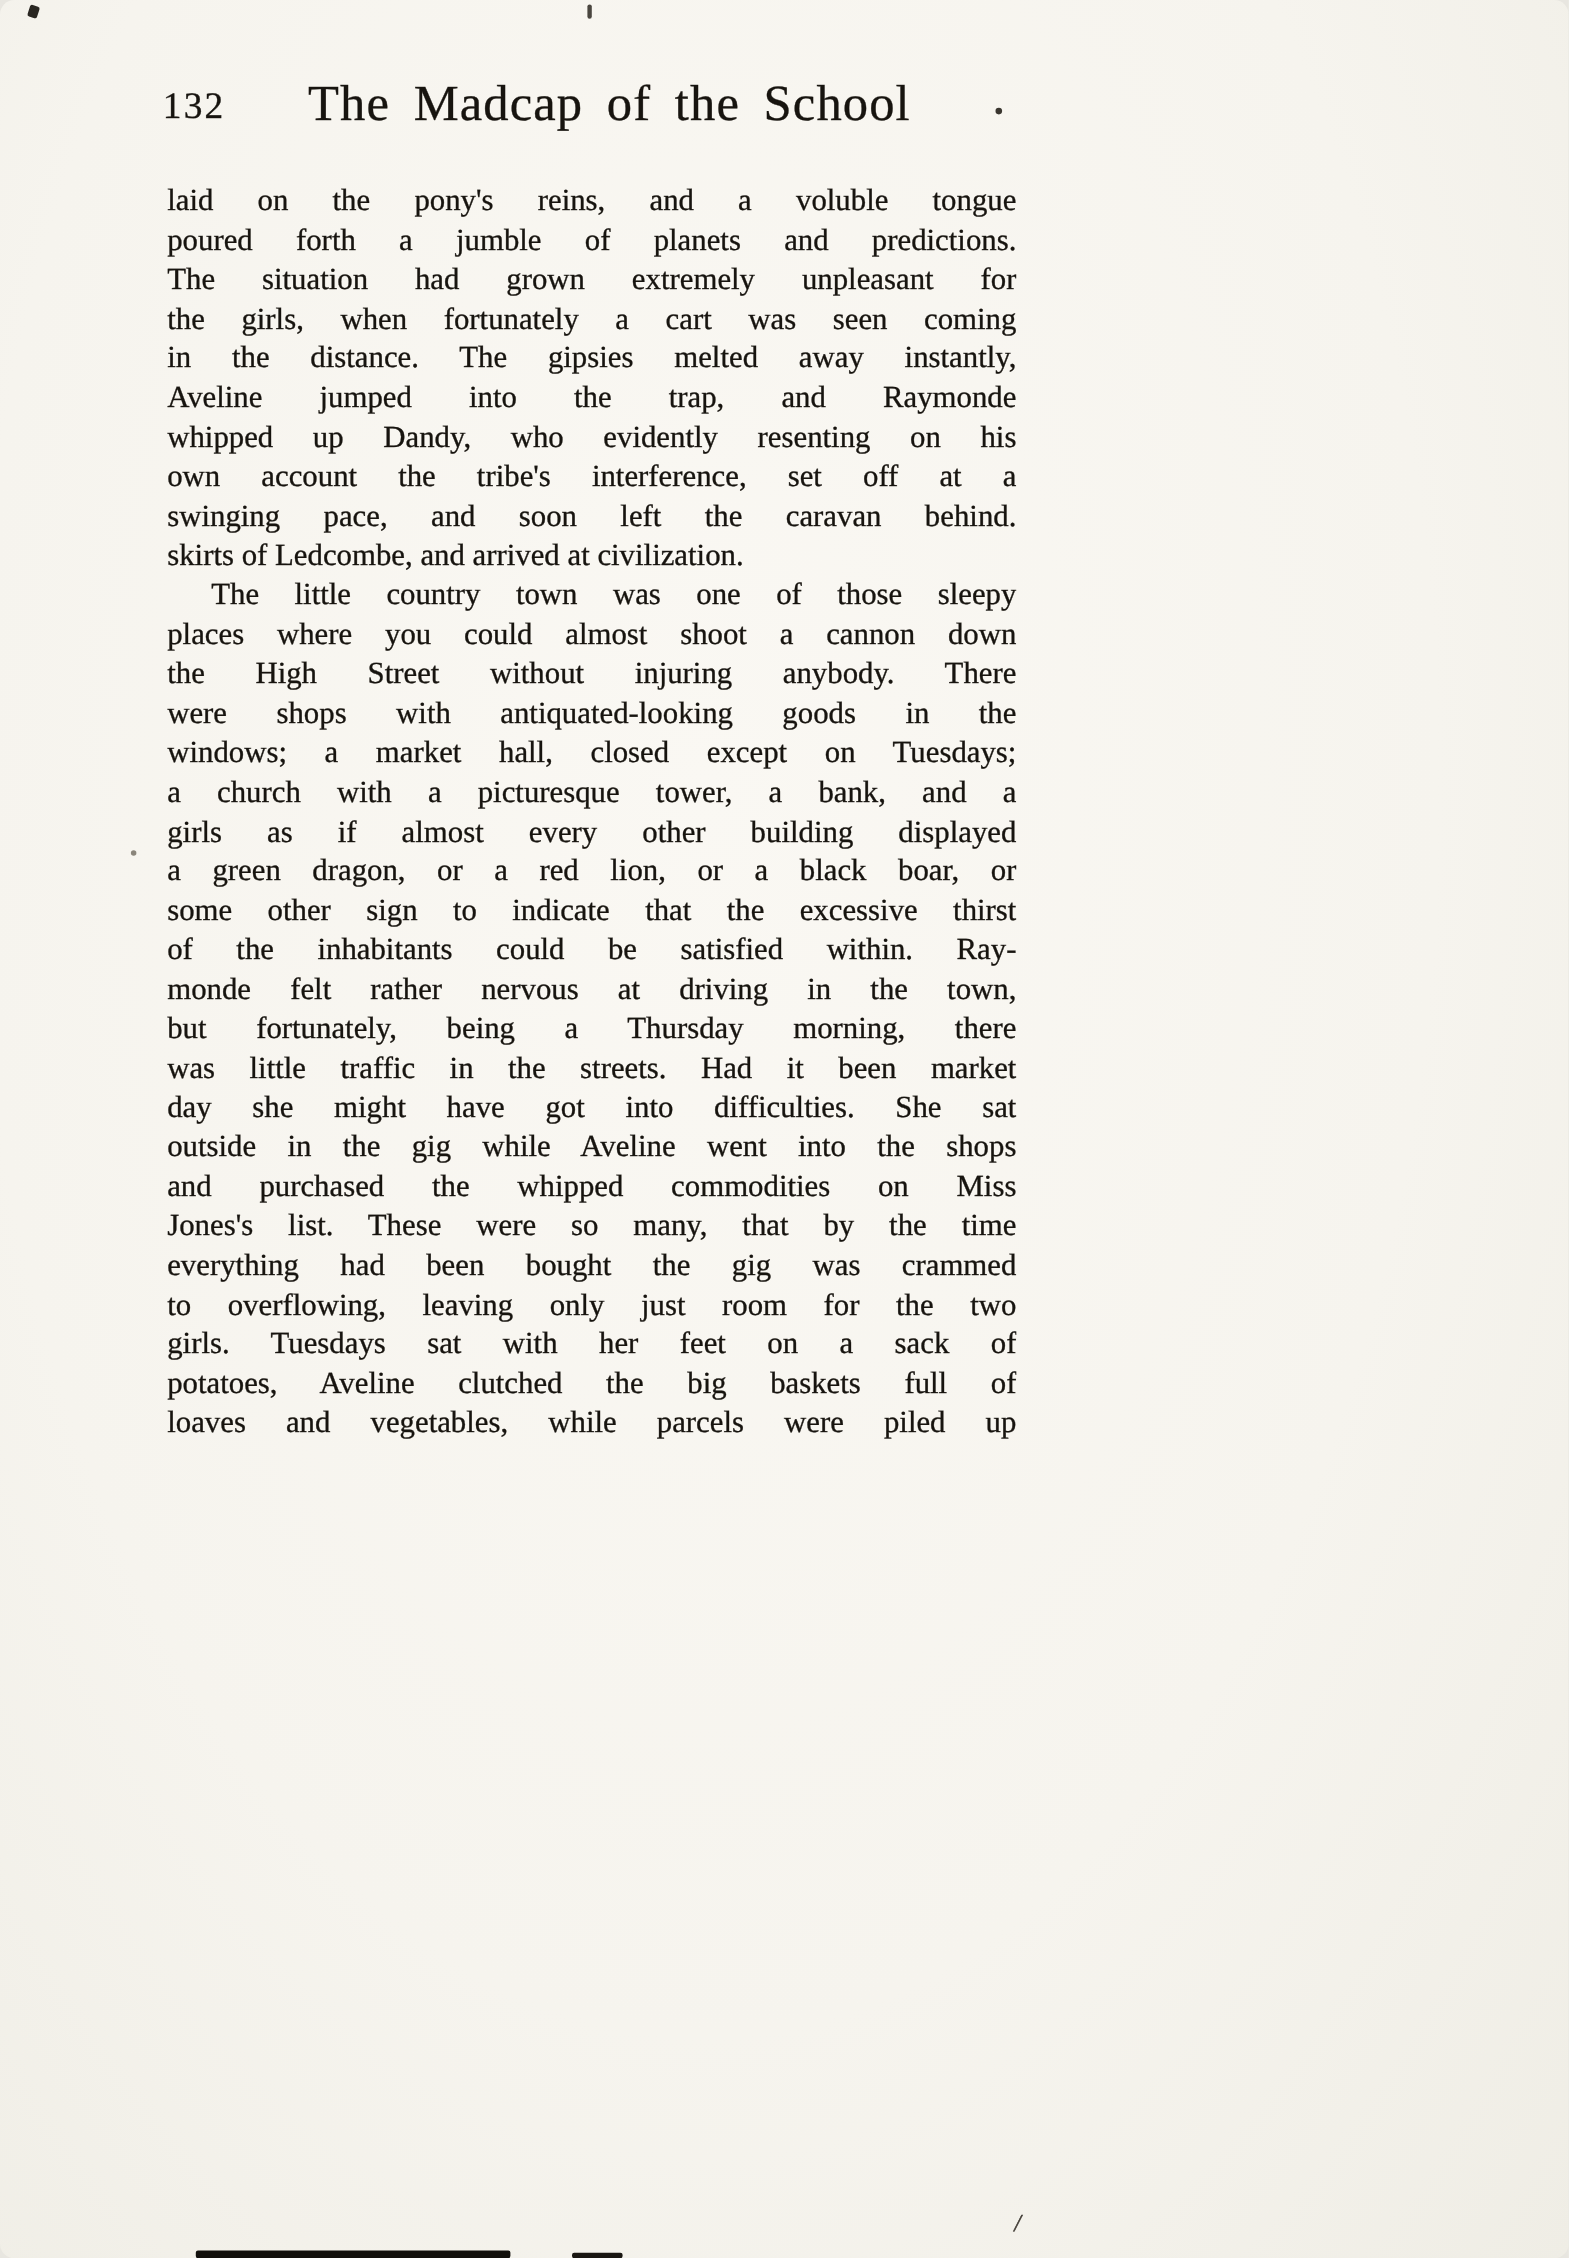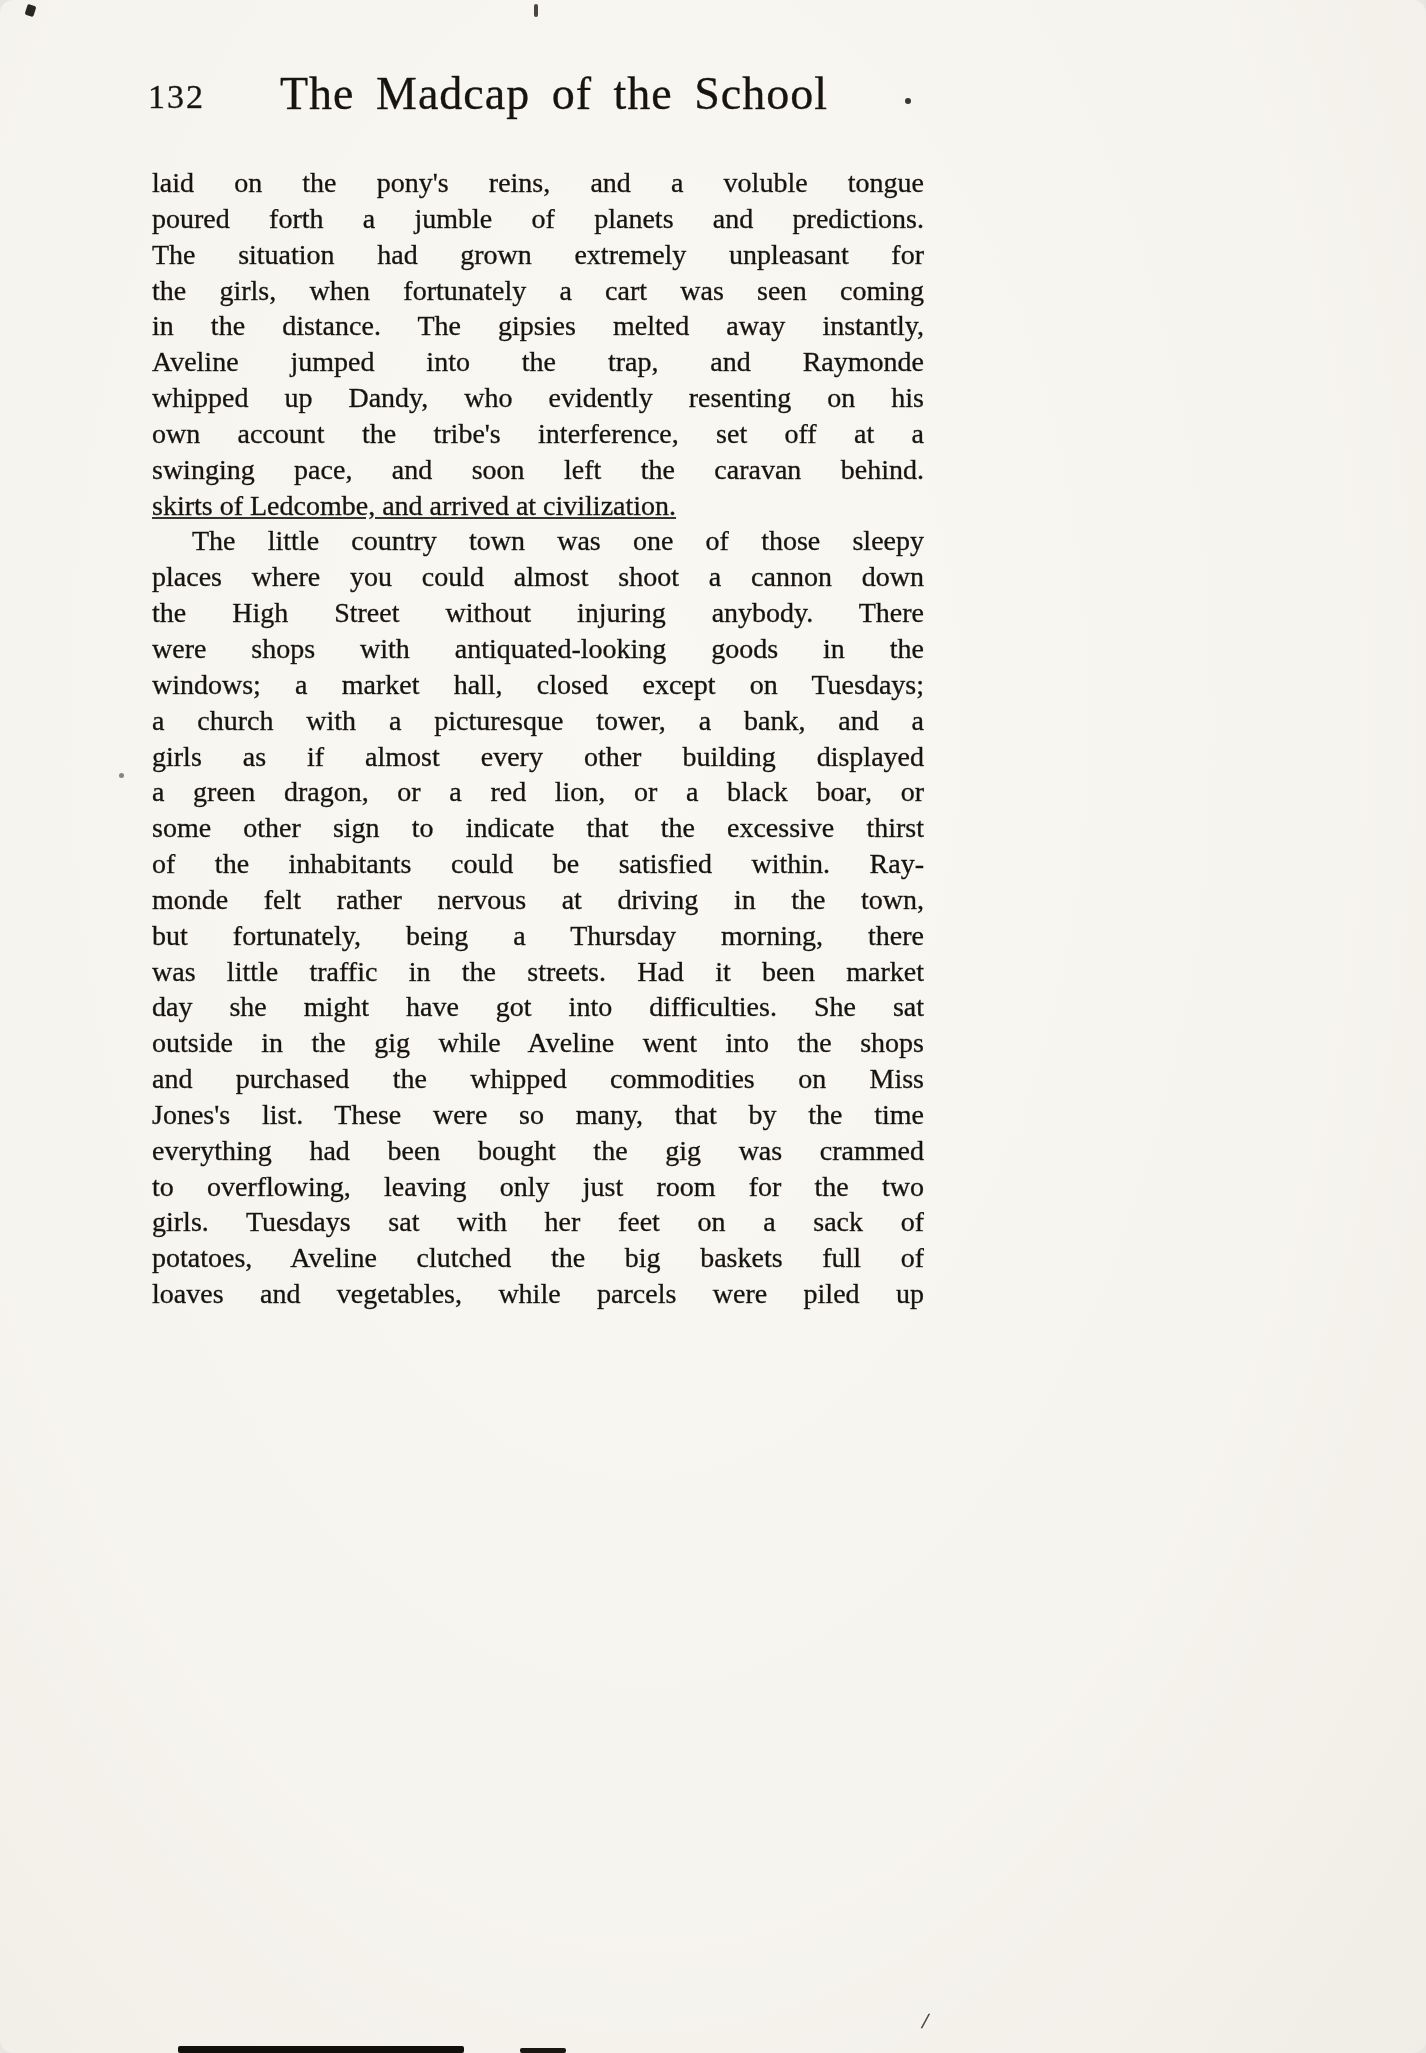--- a/index.html
+++ b/index.html
@@ -62,21 +62,20 @@
     line-height: 35.85px;
     height: 35.85px;
     text-align: justify;
     text-align-last: justify;
     white-space: normal;
     overflow: hidden;
   }
   .line.last {
     text-align: right;
     text-align-last: left;
-    text-decoration: underline;
   }
   .line.indent {
     text-indent: 40px;
   }
 
   
   .artifact { position: absolute; pointer-events: none; }
   .speck-top-left   { left: 26px;  top: 5px;   width: 9px;  height: 11px; background: #2a2722; border-radius: 2px; transform: rotate(18deg); }
   .speck-top-center { left: 534px; top: 4px;   width: 4px;  height: 13px; background: #4a463f; border-radius: 2px; }
   .title-dot        { left: 905px; top: 98px;  width: 6px;  height: 6px;  background: #3a362f; border-radius: 50%; }

